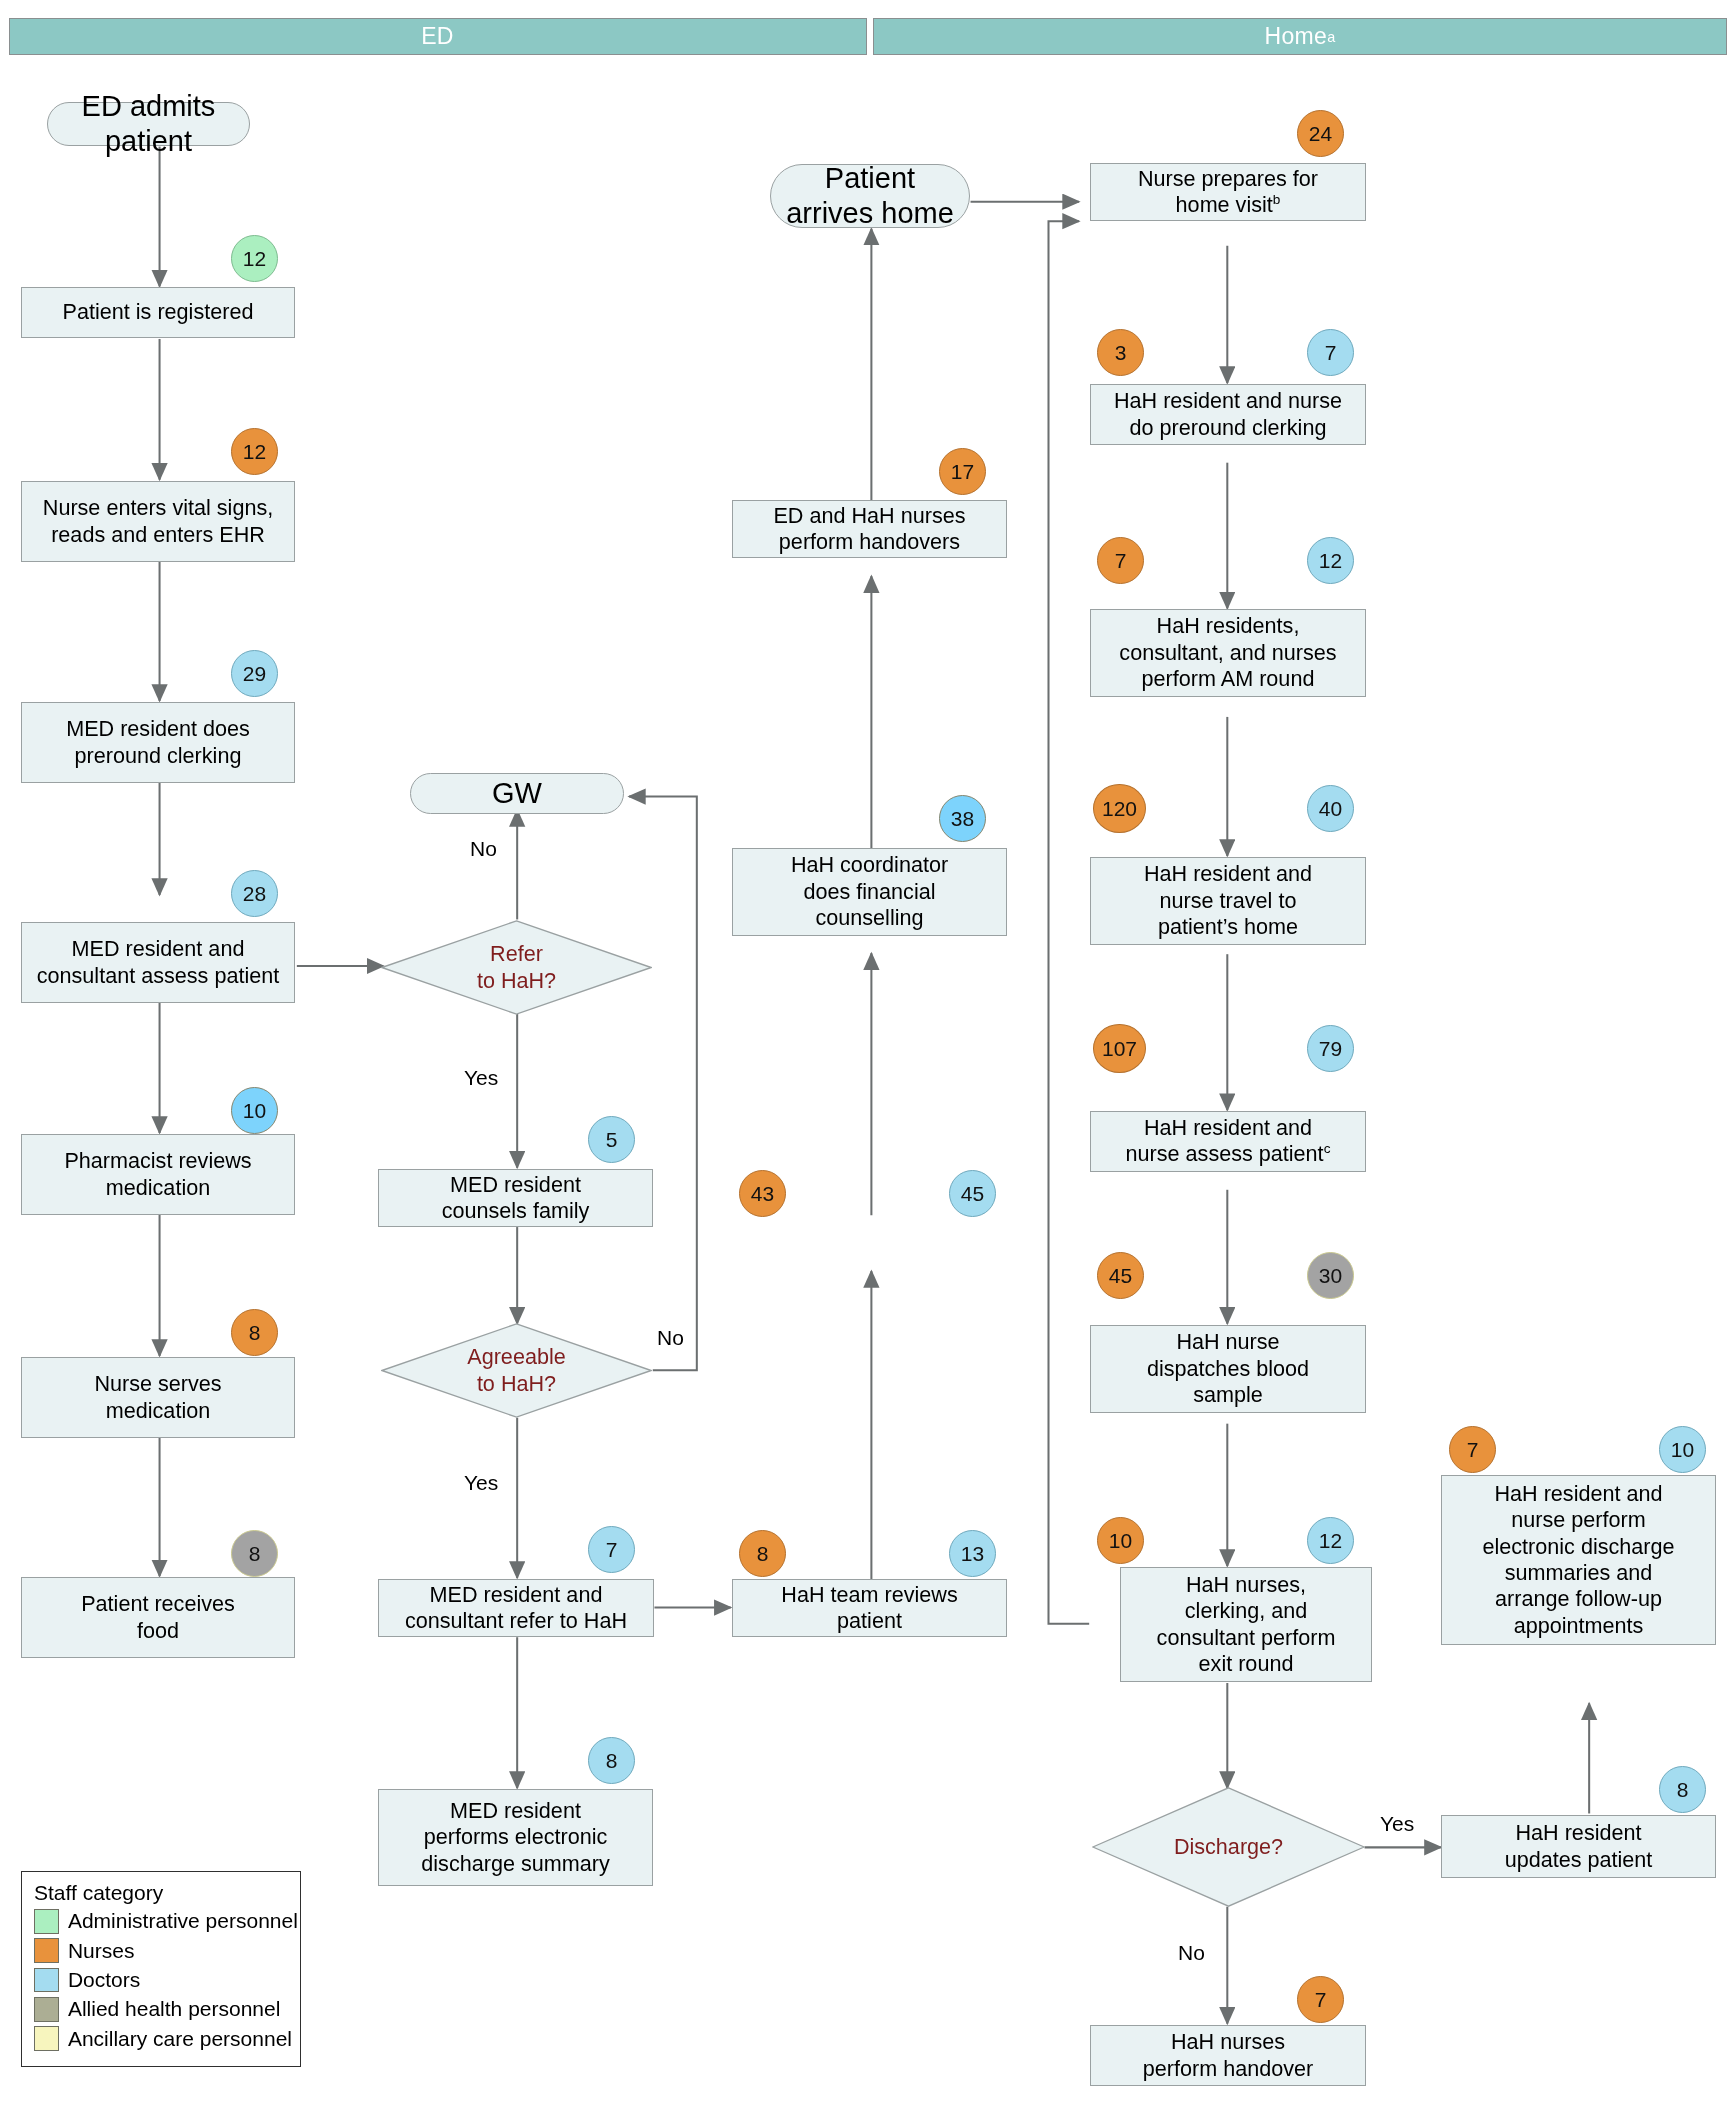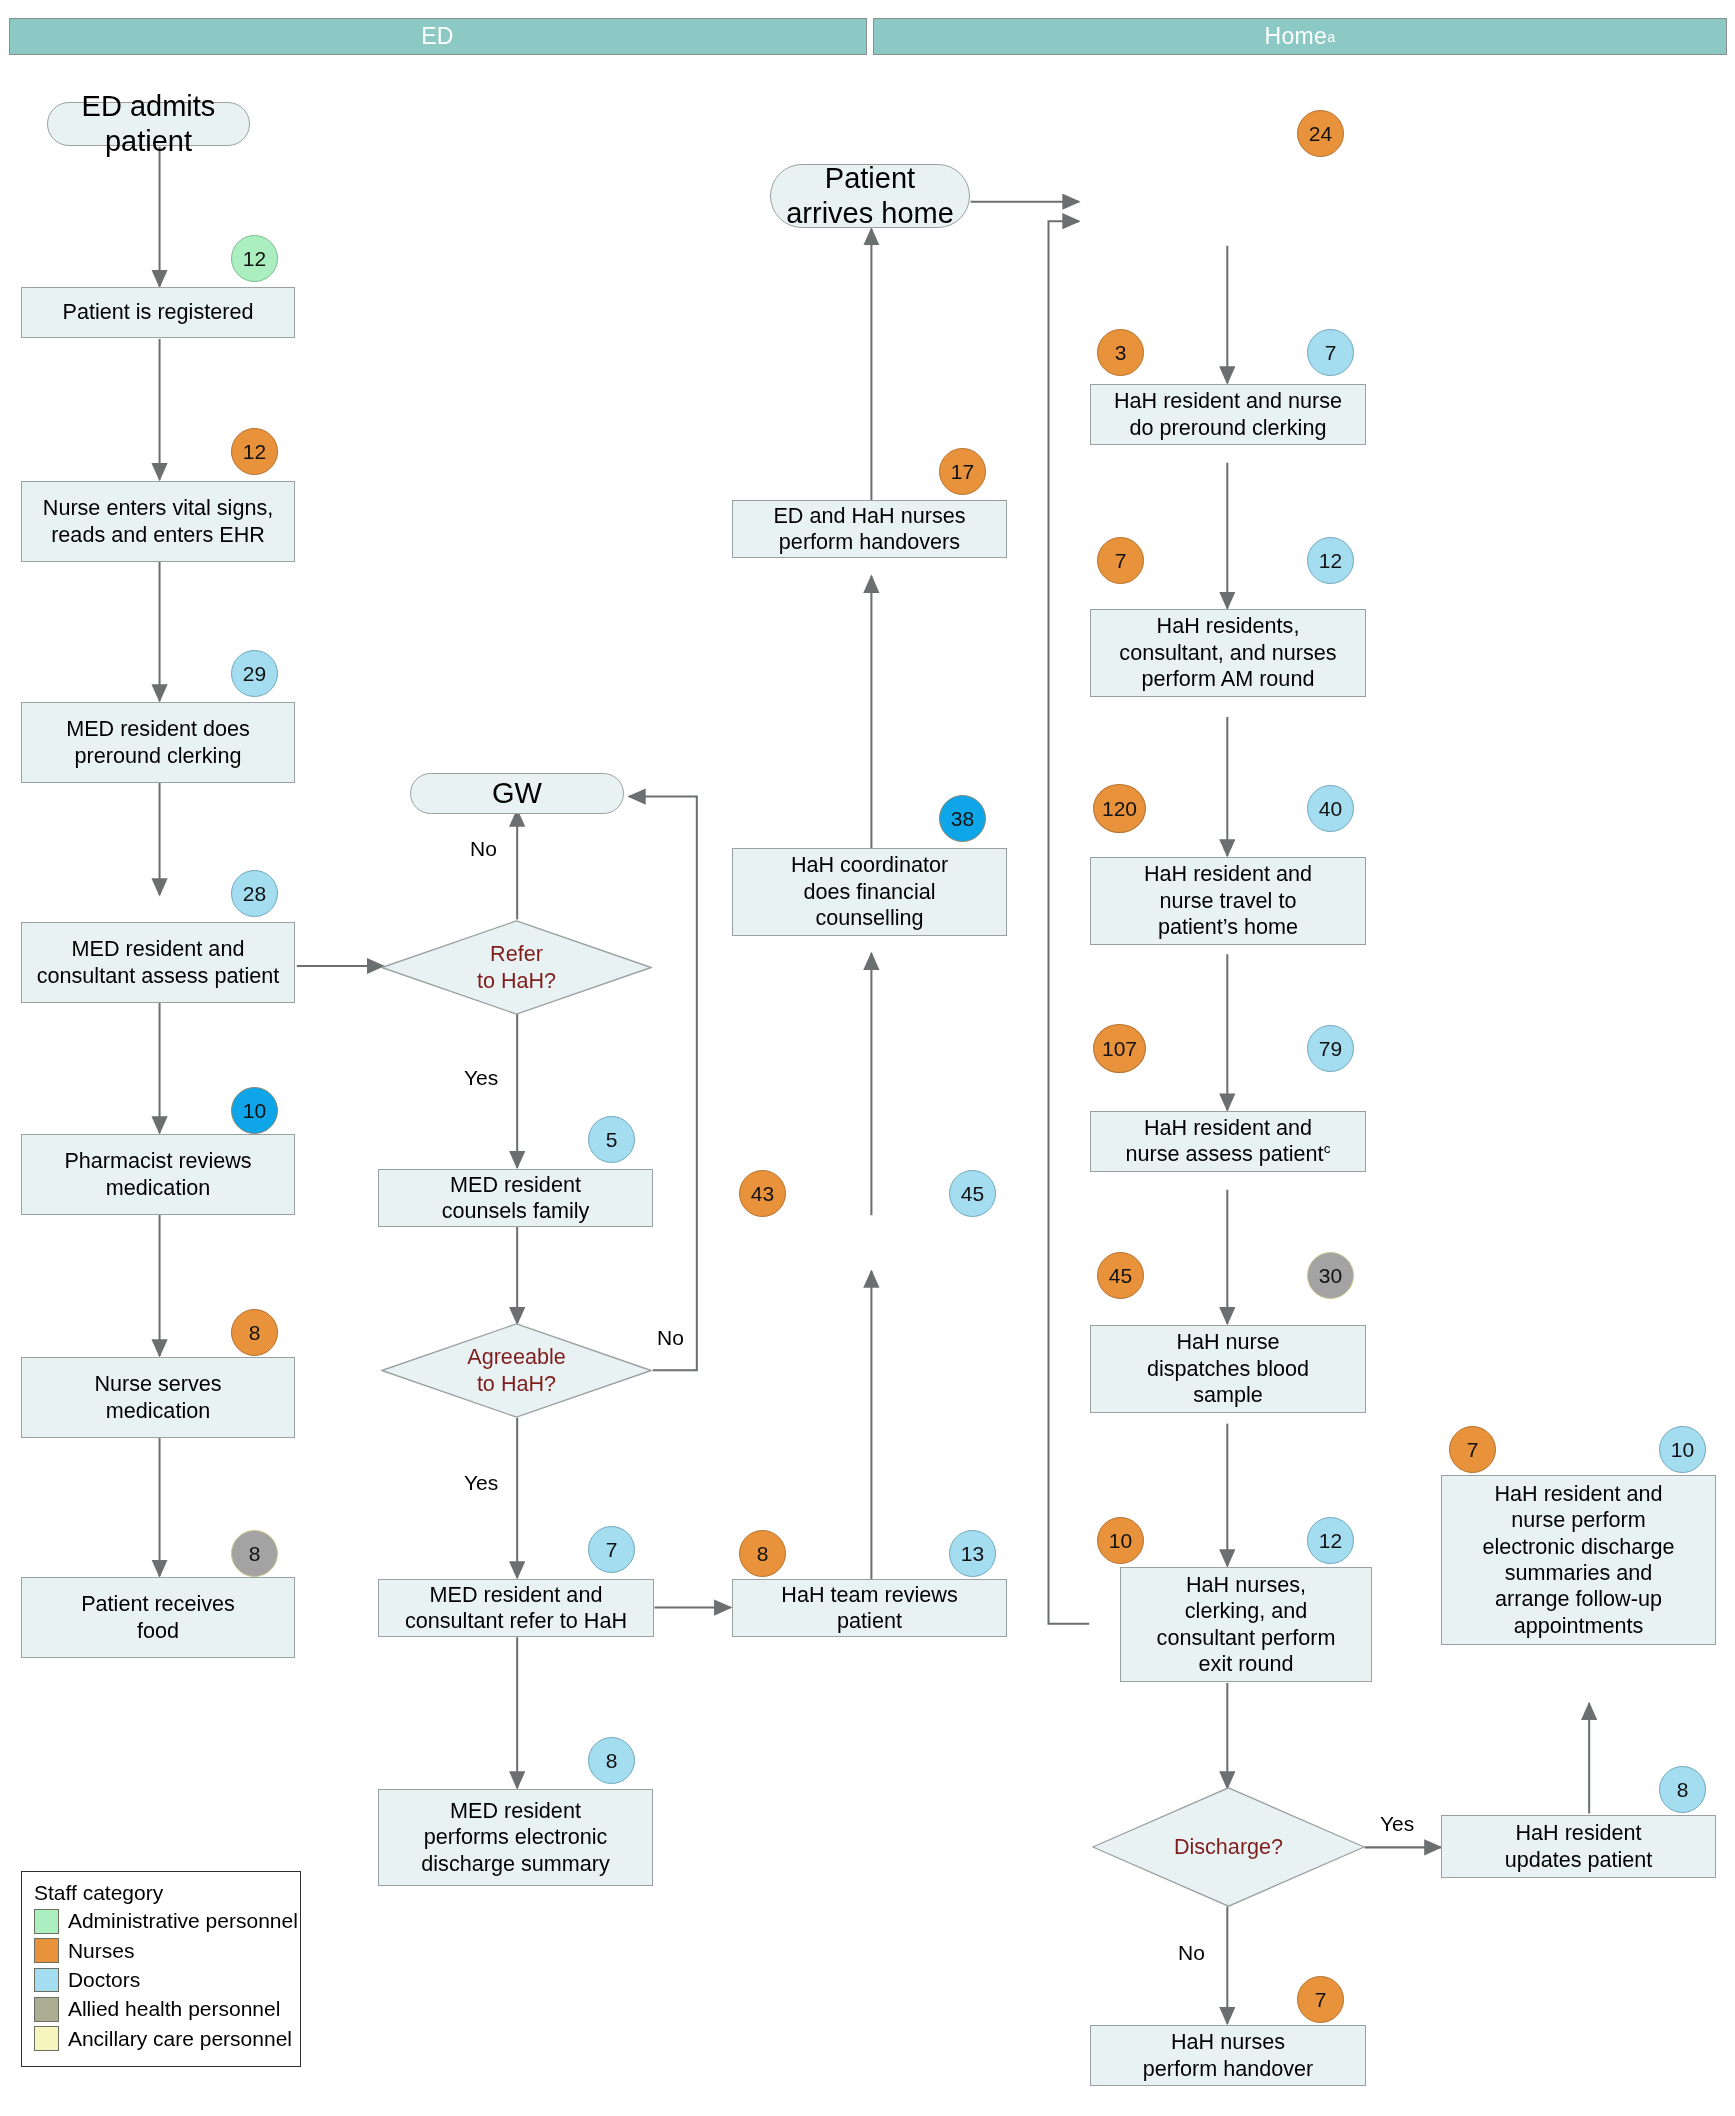--- a/index.html
+++ b/index.html
@@ -71,21 +71,21 @@
     position:absolute;
     border:1.2px solid #7d7f74;
     border-radius:50%;
     display:flex; align-items:center; justify-content:center;
     font-size:21px;
     color:#111;
   }
   .bub.nurses { background:#E8923C; border-color:#b5712d; }
   .bub.doctors { background:#A4DCF0; border-color:#6fa9bd; }
   .bub.admin   { background:#ABEFC0; border-color:#7dbb8f; }
-  .bub.allied  { background:#0ea5e9; border-color:#84866f; }
+  .bub.allied  { background:#7dd3fc; border-color:#84866f; }
   .bub.ancil   { background:#a3a3a3; border-color:#c9c88f; }
 
   
   .elab { position:absolute; font-size:21px; color:#000; white-space:nowrap; }
 
   
   .legend {
     position:absolute;
     border:1.7px solid #2f2f2f;
     background:#ffffff;
@@ -355,20 +355,26 @@
   </div>
   <div class="node" style="left:732px; top:1579px; width:275px; height:58px;">
     <span>
       <span>HaH team reviews</span><br>
       <span>patient</span>
     </span>
   </div>
 
   <div class="bub nurses" style="left:1297px; top:110px; width:47px; height:47px;">
     <span>24</span>
+  </div>
+  <div class="node" style="left:1090px; top:163px; width:276px; height:58px;">
+    <span>
+      <span>Nurse prepares for</span><br>
+      <span>home visit</span><sup>b</sup>
+    </span>
   </div>
 
   <div class="bub nurses" style="left:1097px; top:329px; width:47px; height:47px;">
     <span>3</span>
   </div>
   <div class="bub doctors" style="left:1307px; top:329px; width:47px; height:47px;">
     <span>7</span>
   </div>
   <div class="node" style="left:1090px; top:384px; width:276px; height:61px;">
     <span>

